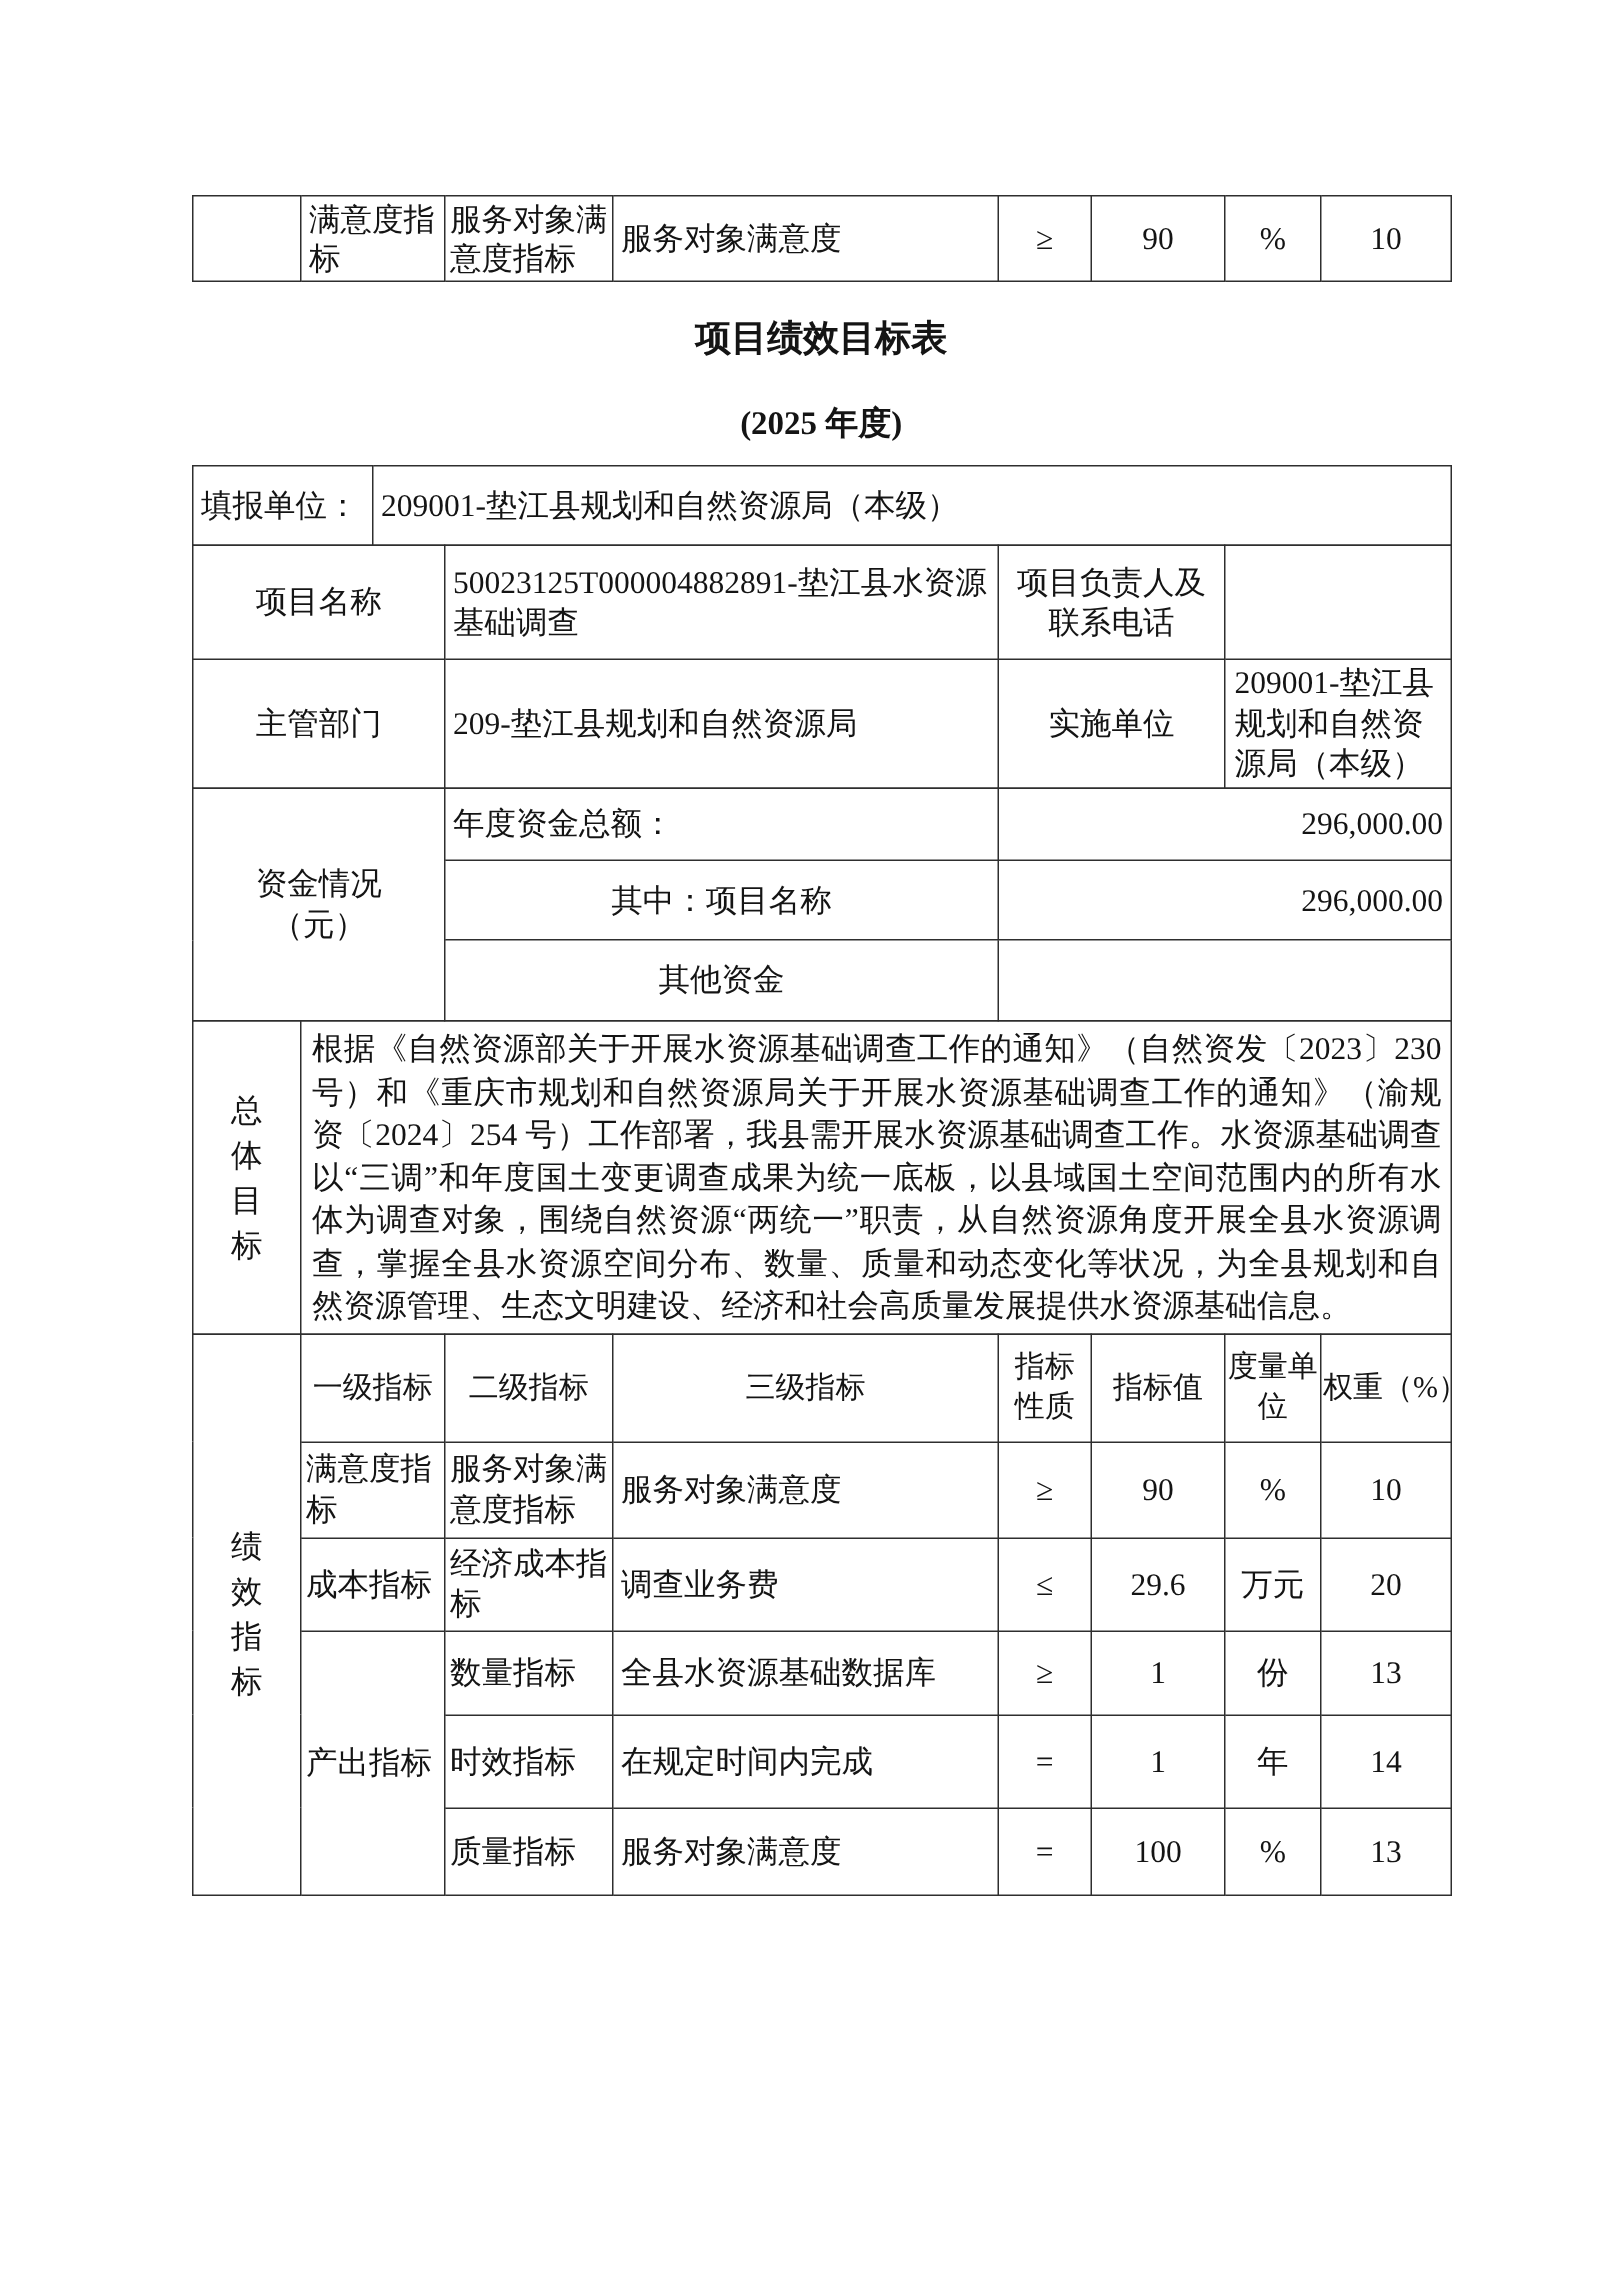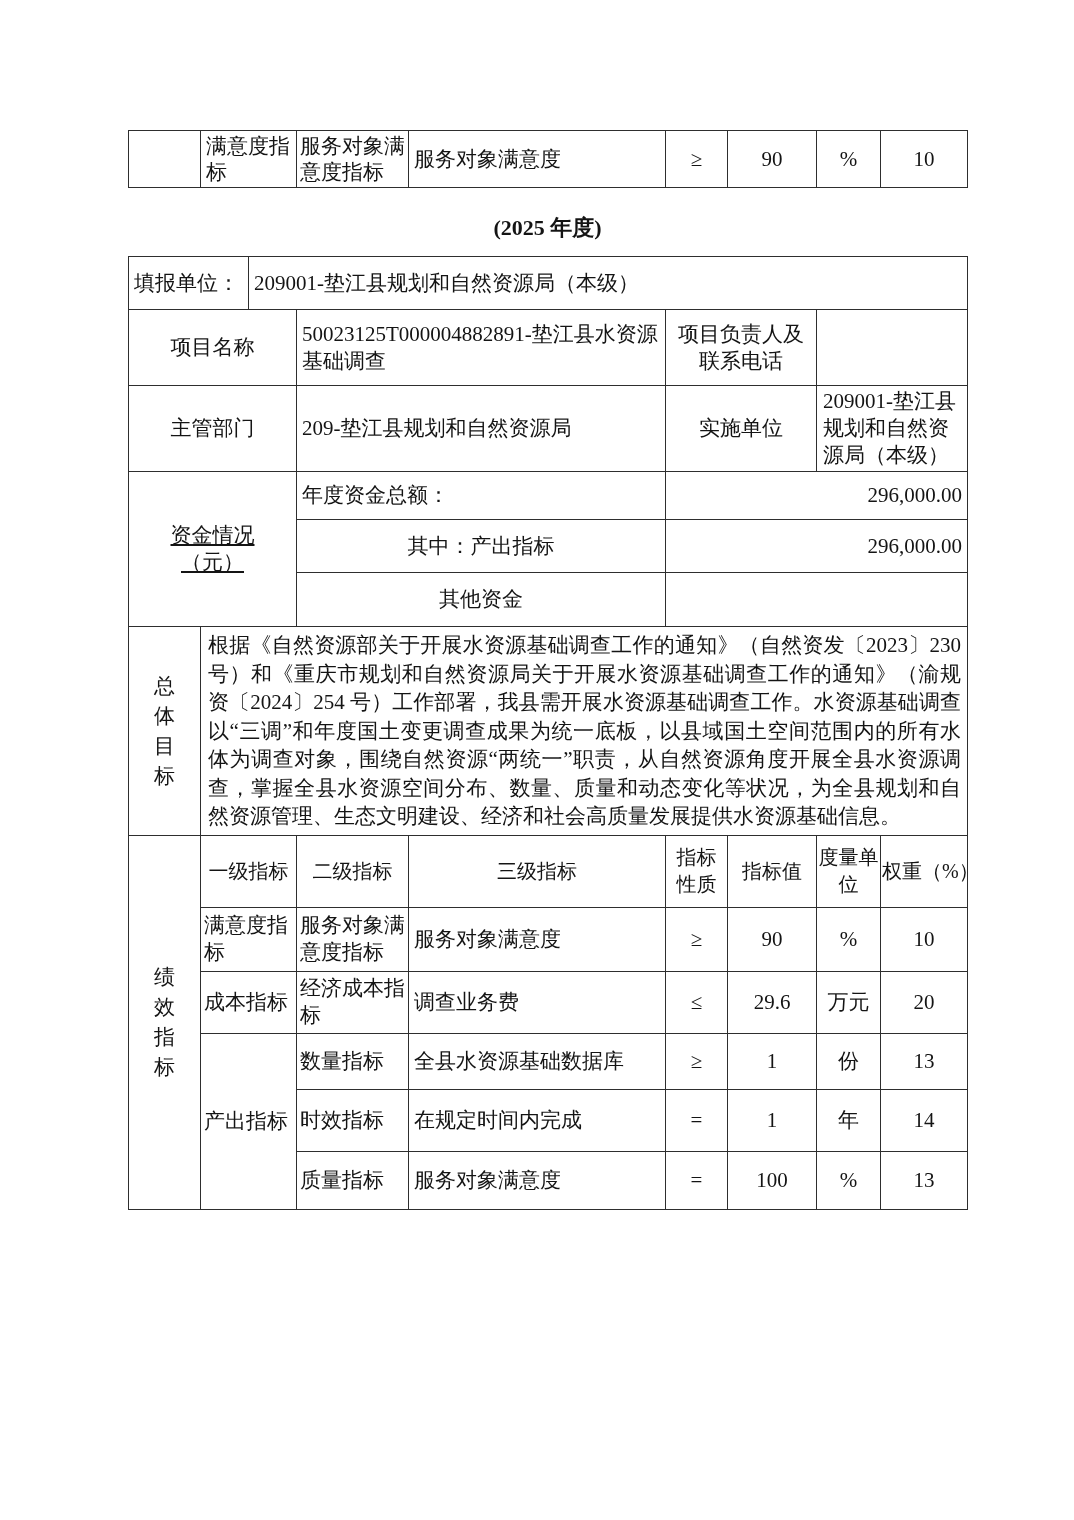--- a/index.html
+++ b/index.html
@@ -15,21 +15,21 @@
   }
   table + table, .titleblock + table{margin-top:-1px;}
   td{
     border:1px solid #2e2e2e;vertical-align:middle;
     padding:2px 3px;overflow:hidden;background:#fff;
   }
   .c{text-align:center;}
   .l{text-align:left;padding-left:5px;}
   .r{text-align:right;padding-right:5px;}
   .ba{word-break:break-all;}
-  .prel{white-space:pre-line;text-decoration:underline;}
+  .prel{white-space:pre-line;}
   .nw{white-space:nowrap;}
   .hsz{font-size:20px;padding:2px 1px;}
   .vertcell{padding:0;}
   .vert{
     width:22px;margin:0 auto;word-break:break-all;
     line-height:30px;text-align:center;font-size:21px;
   }
   .goaltext{
     text-align:justify;line-height:28.5px;padding:4px 6px 4px 7px;
     vertical-align:middle;
@@ -67,20 +67,21 @@
       <td class="l">服务对象满意度</td>
       <td class="c">≥</td>
       <td class="c">90</td>
       <td class="c">%</td>
       <td class="c">10</td>
     </tr>
   </tbody>
     </table>
 
   <div class="titleblock">
+    <div class="page-title">项目绩效目标表</div>
     <div class="page-subtitle">(2025 年度)</div>
   </div>
 
   <table>
     <colgroup>
         <col style="width:120px">
         <col style="width:719px">
       </colgroup>
     <tbody>
         <tr style="height:53px">
@@ -121,21 +122,21 @@
         <col style="width:302px">
       </colgroup>
     <tbody>
         <tr style="height:48px">
       <td class="c prel" rowspan="3">资金情况
 （元）</td>
       <td class="l">年度资金总额：</td>
       <td class="r">296,000.00</td>
     </tr>
     <tr style="height:53px">
-      <td class="c">其中：产出指标</td>
+      <td class="c">其中：项目名称</td>
       <td class="r">296,000.00</td>
     </tr>
     <tr style="height:54px">
       <td class="c">其他资金</td>
       <td class="r"></td>
     </tr>
   </tbody>
     </table>
 
   <table>

